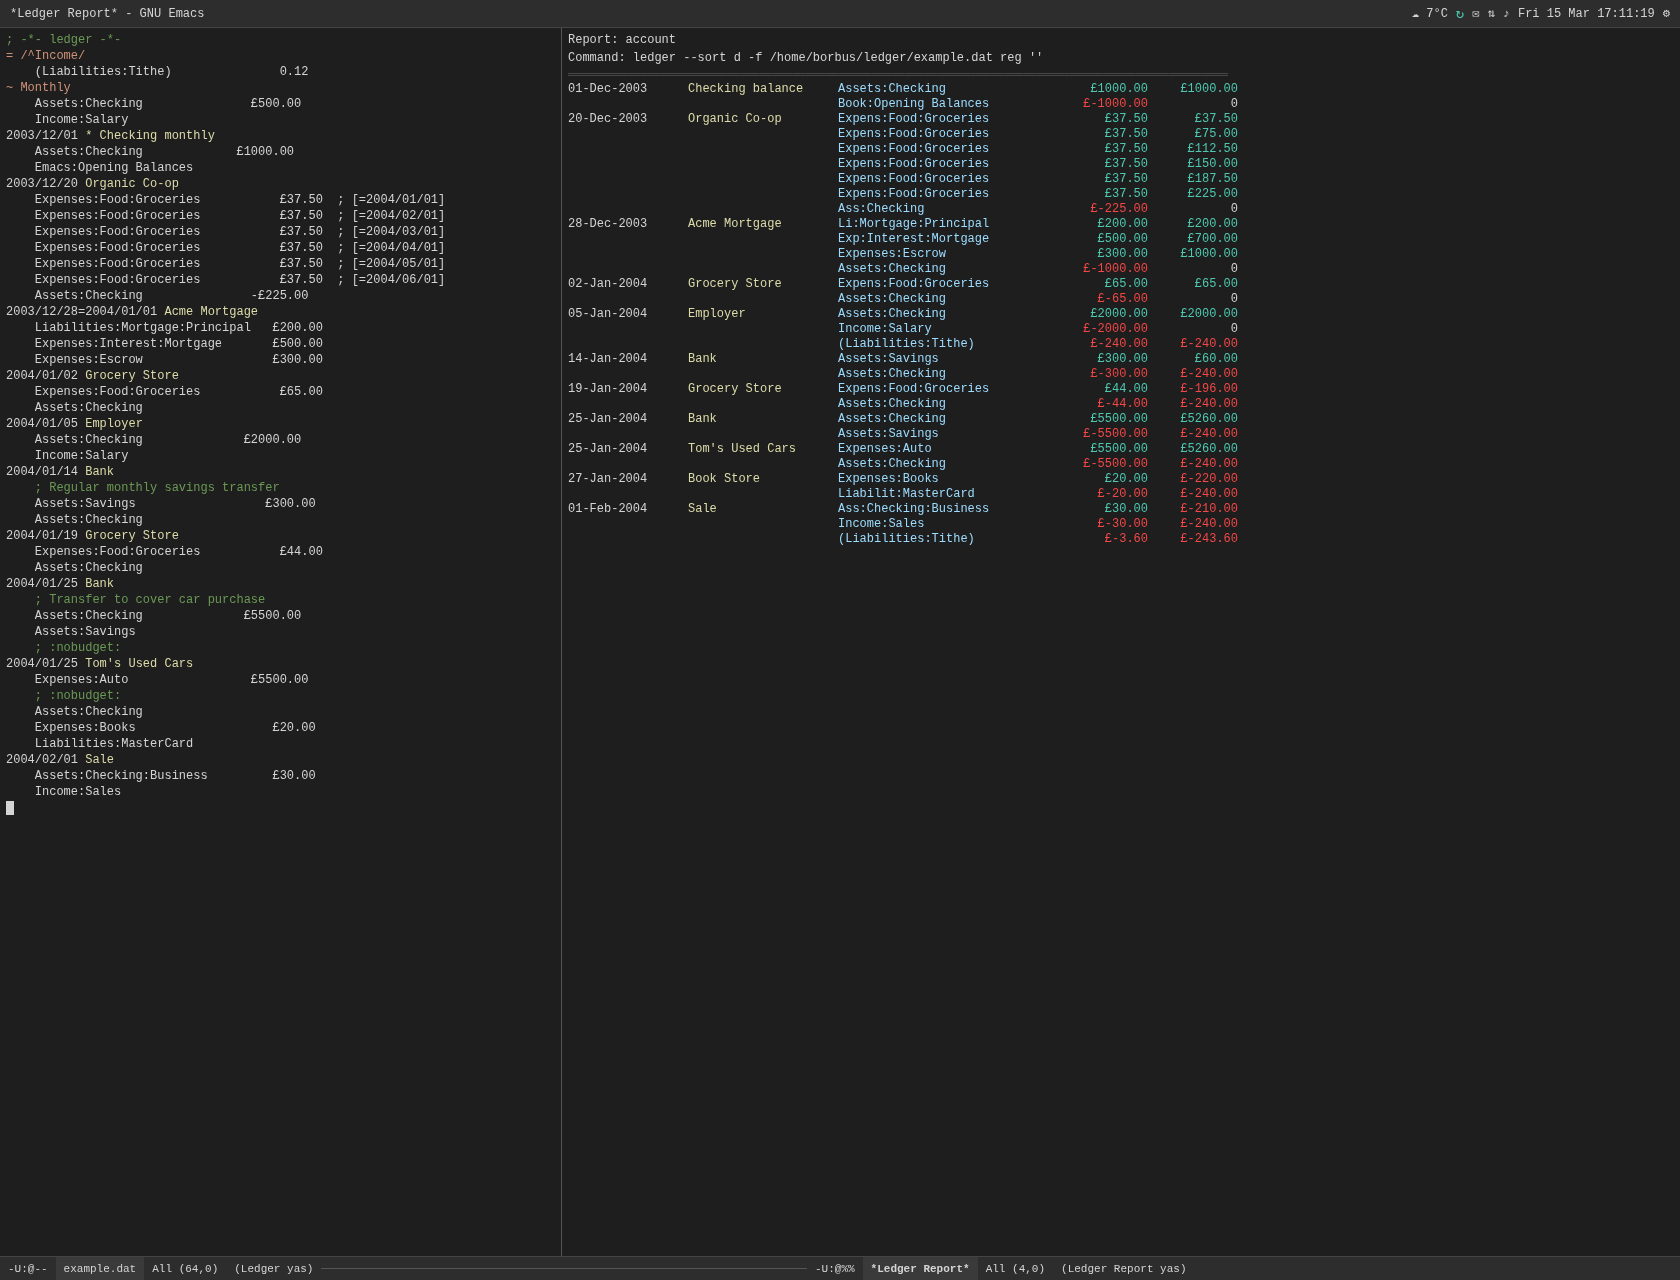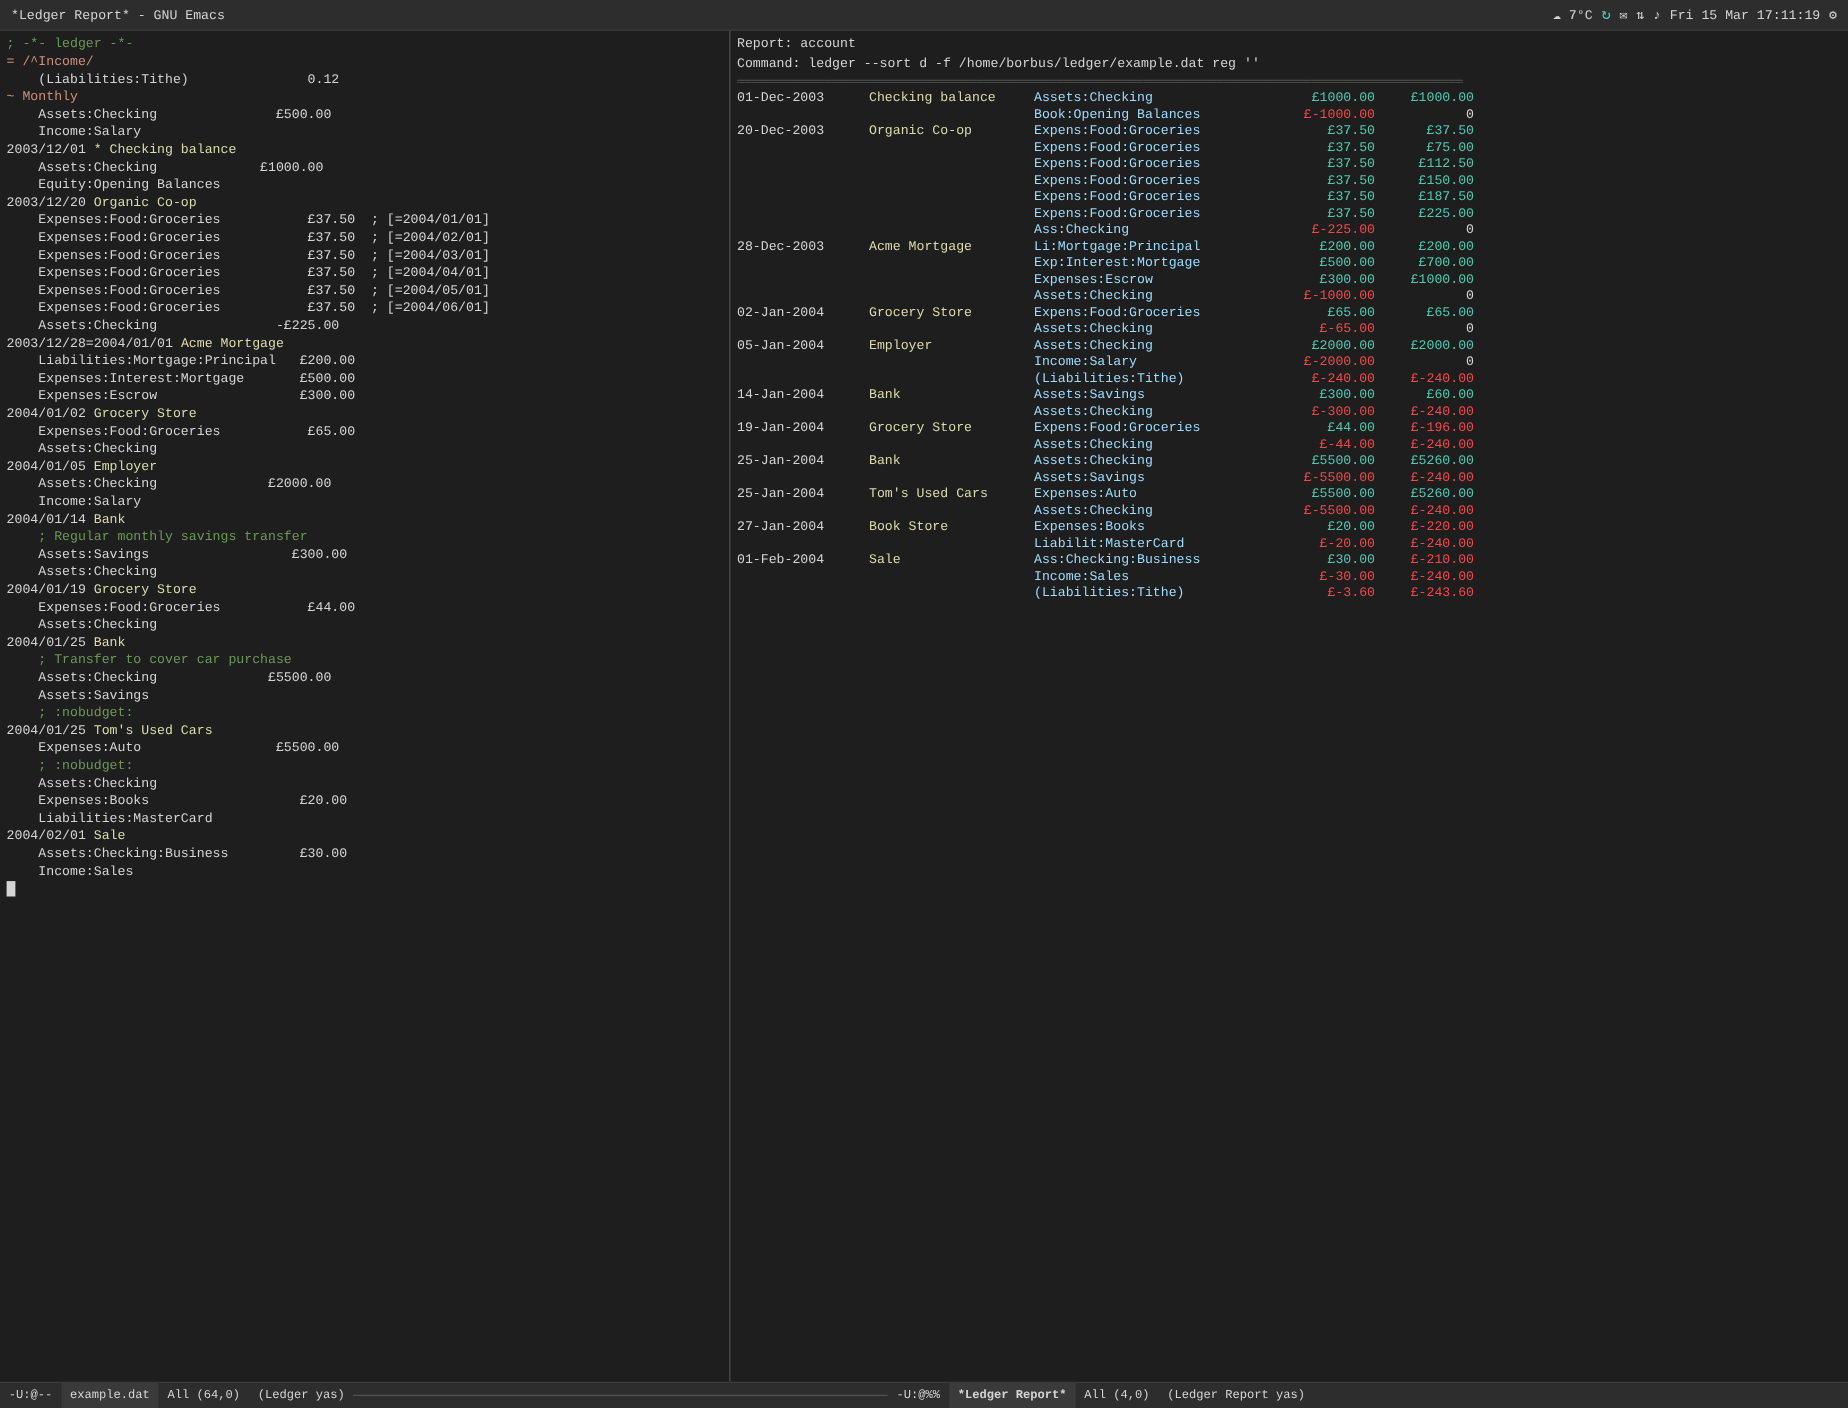--- a/index.html
+++ b/index.html
@@ -32,21 +32,21 @@
     }
 
     
     #main-container {
       display: flex;
       height: calc(1280px - 28px - 24px);
     }
 
     
     #left-pane {
-      width: 664px;
+      width: 562px;
       background: #1e1e1e;
       overflow: hidden;
       border-right: 1px solid #555;
       padding: 4px 6px;
       position: relative;
     }
 
     
     #right-pane {
       flex: 1;
@@ -153,23 +153,23 @@
     <div id="left-content">
         <div class="code-line" style="color: rgb(106, 153, 85);">; -*- ledger -*-</div>
         <div class="code-line"></div>
         <div class="code-line" style="color: rgb(206, 145, 120);">= /^Income/</div>
         <div class="code-line">    (Liabilities:Tithe)               0.12</div>
         <div class="code-line"></div>
         <div class="code-line" style="color: rgb(206, 145, 120);">~ Monthly</div>
         <div class="code-line">    Assets:Checking               £500.00</div>
         <div class="code-line">    Income:Salary</div>
         <div class="code-line"></div>
-        <div class="code-line"><span style="color:#d4d4d4">2003/12/01</span><span style="color:#dcdcaa"> * Checking balance</span></div>
+        <div class="code-line"><span style="color:#d4d4d4">2003/12/01</span><span style="color:#dcdcaa"> * Checking monthly</span></div>
         <div class="code-line">    Assets:Checking             £1000.00</div>
-        <div class="code-line">    Equity:Opening Balances</div>
+        <div class="code-line">    Emacs:Opening Balances</div>
         <div class="code-line"></div>
         <div class="code-line"><span style="color:#d4d4d4">2003/12/20</span><span style="color:#dcdcaa"> Organic Co-op</span></div>
         <div class="code-line">    Expenses:Food:Groceries           £37.50  ; [=2004/01/01]</div>
         <div class="code-line">    Expenses:Food:Groceries           £37.50  ; [=2004/02/01]</div>
         <div class="code-line">    Expenses:Food:Groceries           £37.50  ; [=2004/03/01]</div>
         <div class="code-line">    Expenses:Food:Groceries           £37.50  ; [=2004/04/01]</div>
         <div class="code-line">    Expenses:Food:Groceries           £37.50  ; [=2004/05/01]</div>
         <div class="code-line">    Expenses:Food:Groceries           £37.50  ; [=2004/06/01]</div>
         <div class="code-line">    Assets:Checking               -£225.00</div>
         <div class="code-line"></div>

